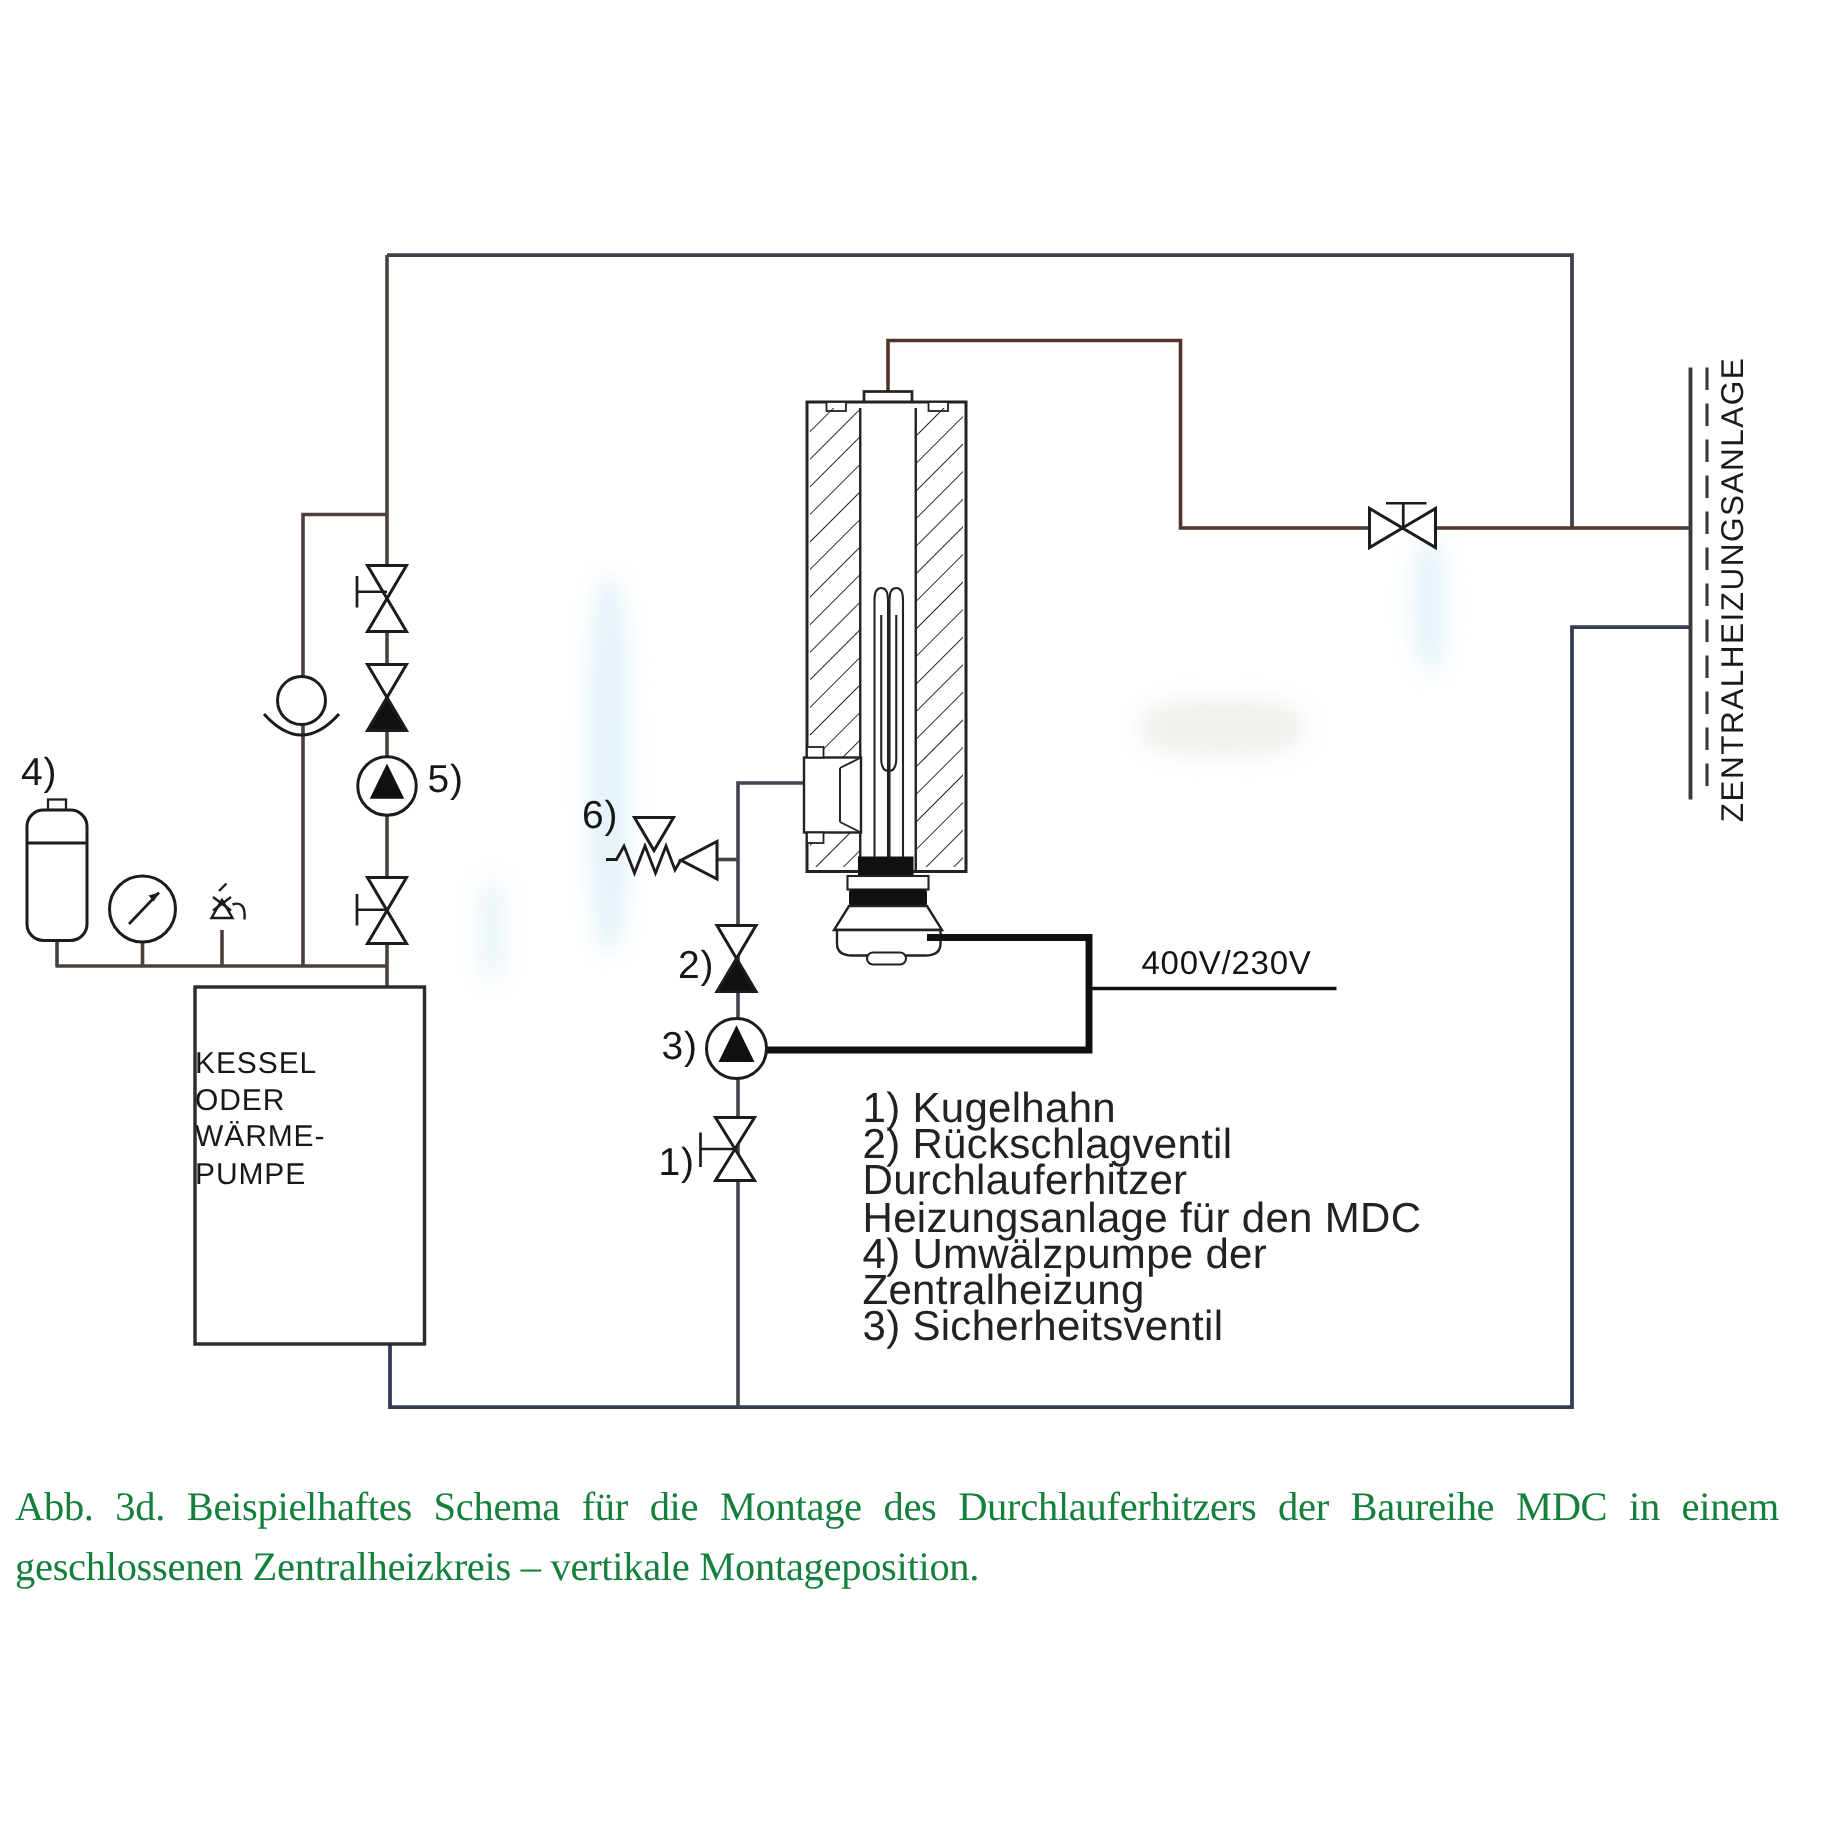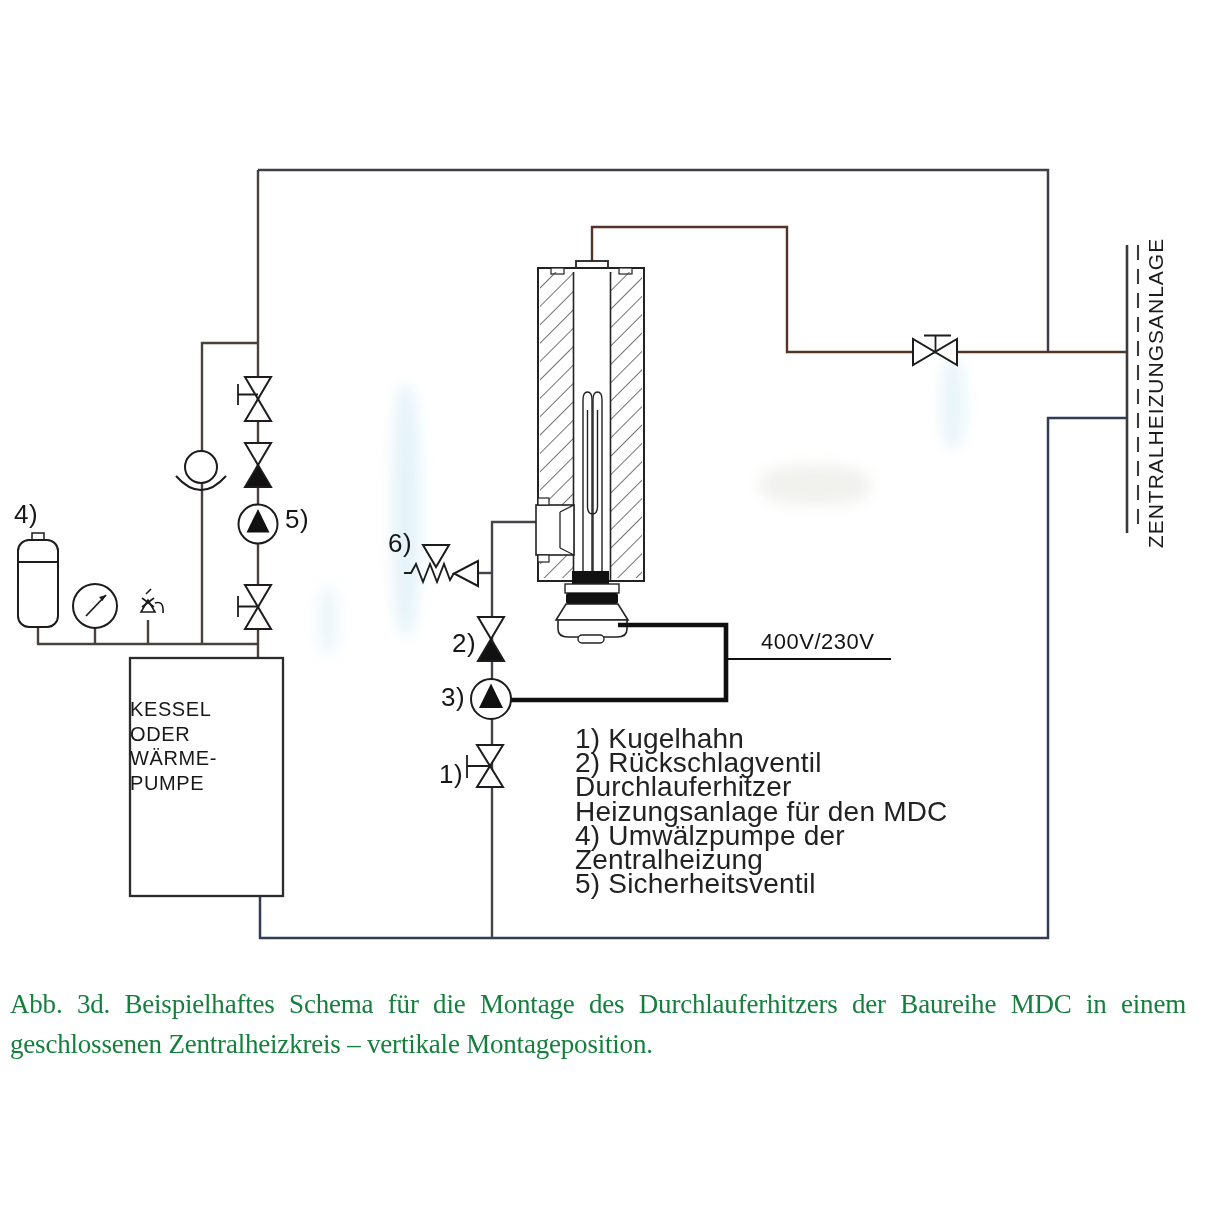--- a/index.html
+++ b/index.html
@@ -212,17 +212,17 @@
 PUMPE</div>
 
   <div class="vert-label">ZENTRALHEIZUNGSANLAGE</div>
 
   <div class="legend">
     <div>1) Kugelhahn</div>
     <div>2) Rückschlagventil</div>
     <div>Durchlauferhitzer</div>
     <div>Heizungsanlage für den MDC</div>
     <div>4) Umwälzpumpe der Zentralheizung</div>
-    <div>5) Sicherheitsventil</div>
+    <div>3) Sicherheitsventil</div>
   </div>
 </div>
 
 <div class="caption">Abb. 3d. Beispielhaftes Schema für die Montage des Durchlauferhitzers der Baureihe MDC in einem geschlossenen Zentralheizkreis – vertikale Montageposition.</div>
 
 </body></html>

